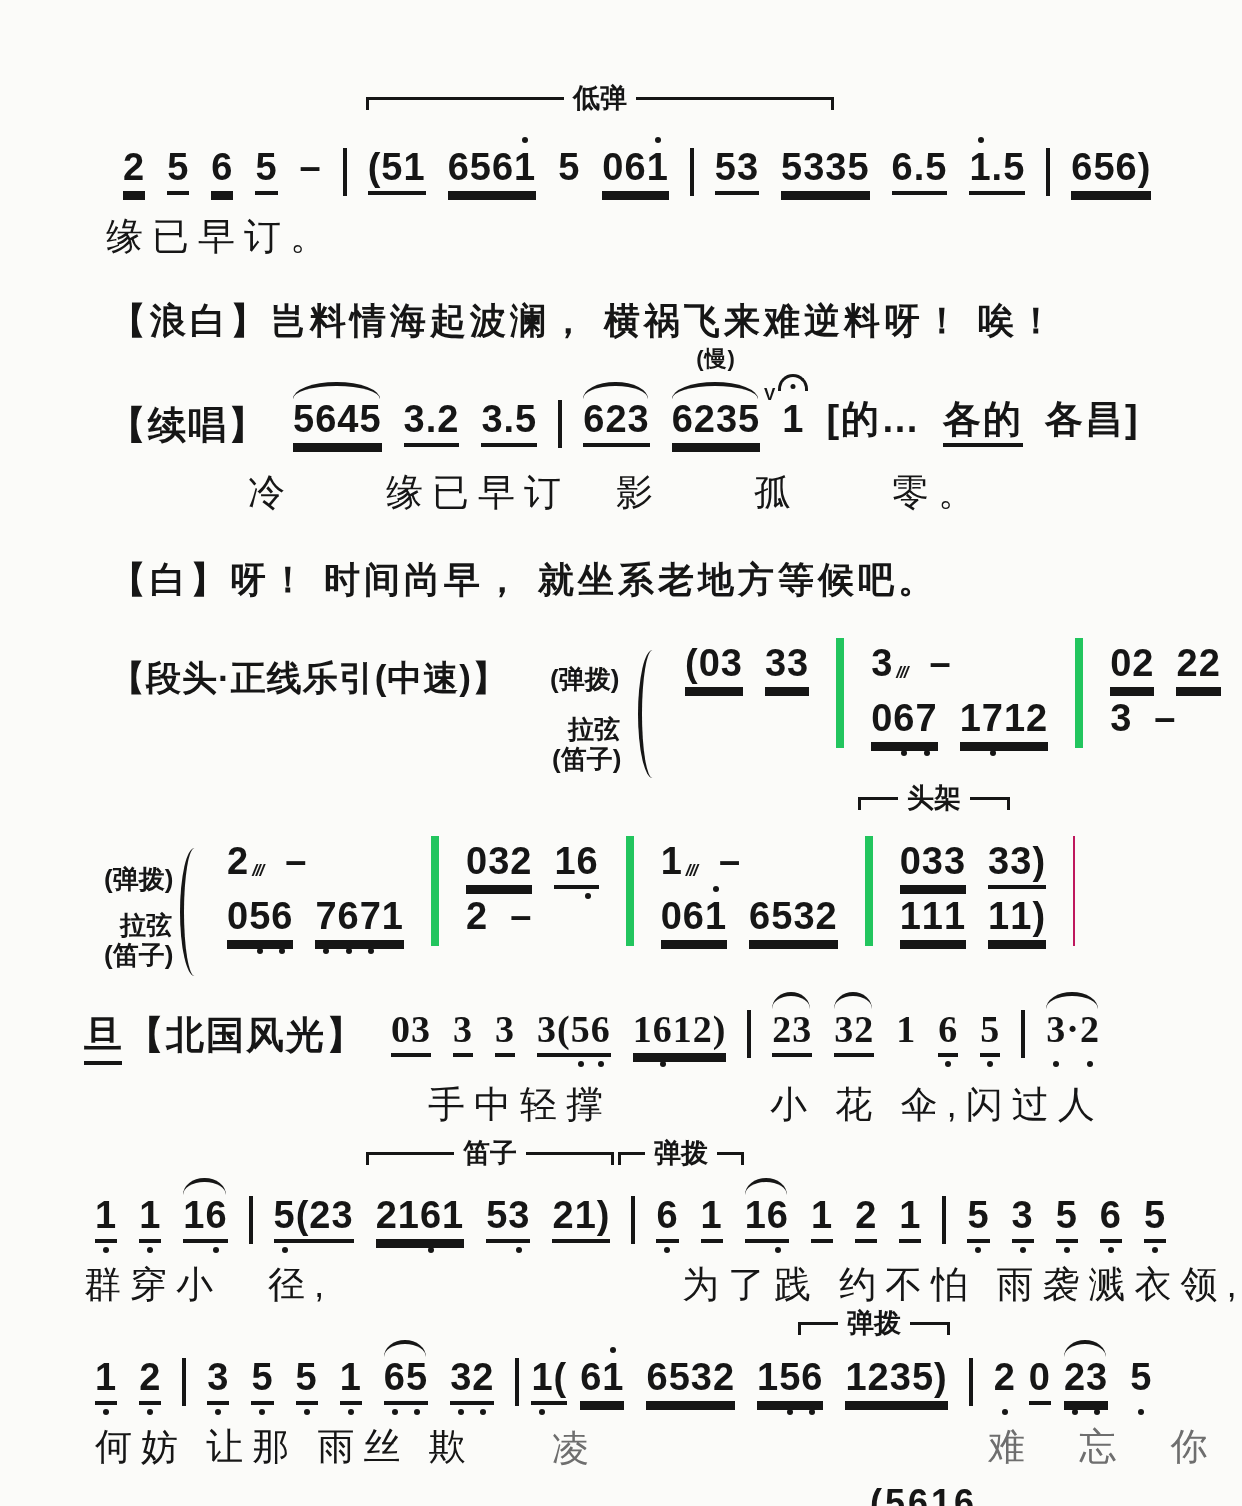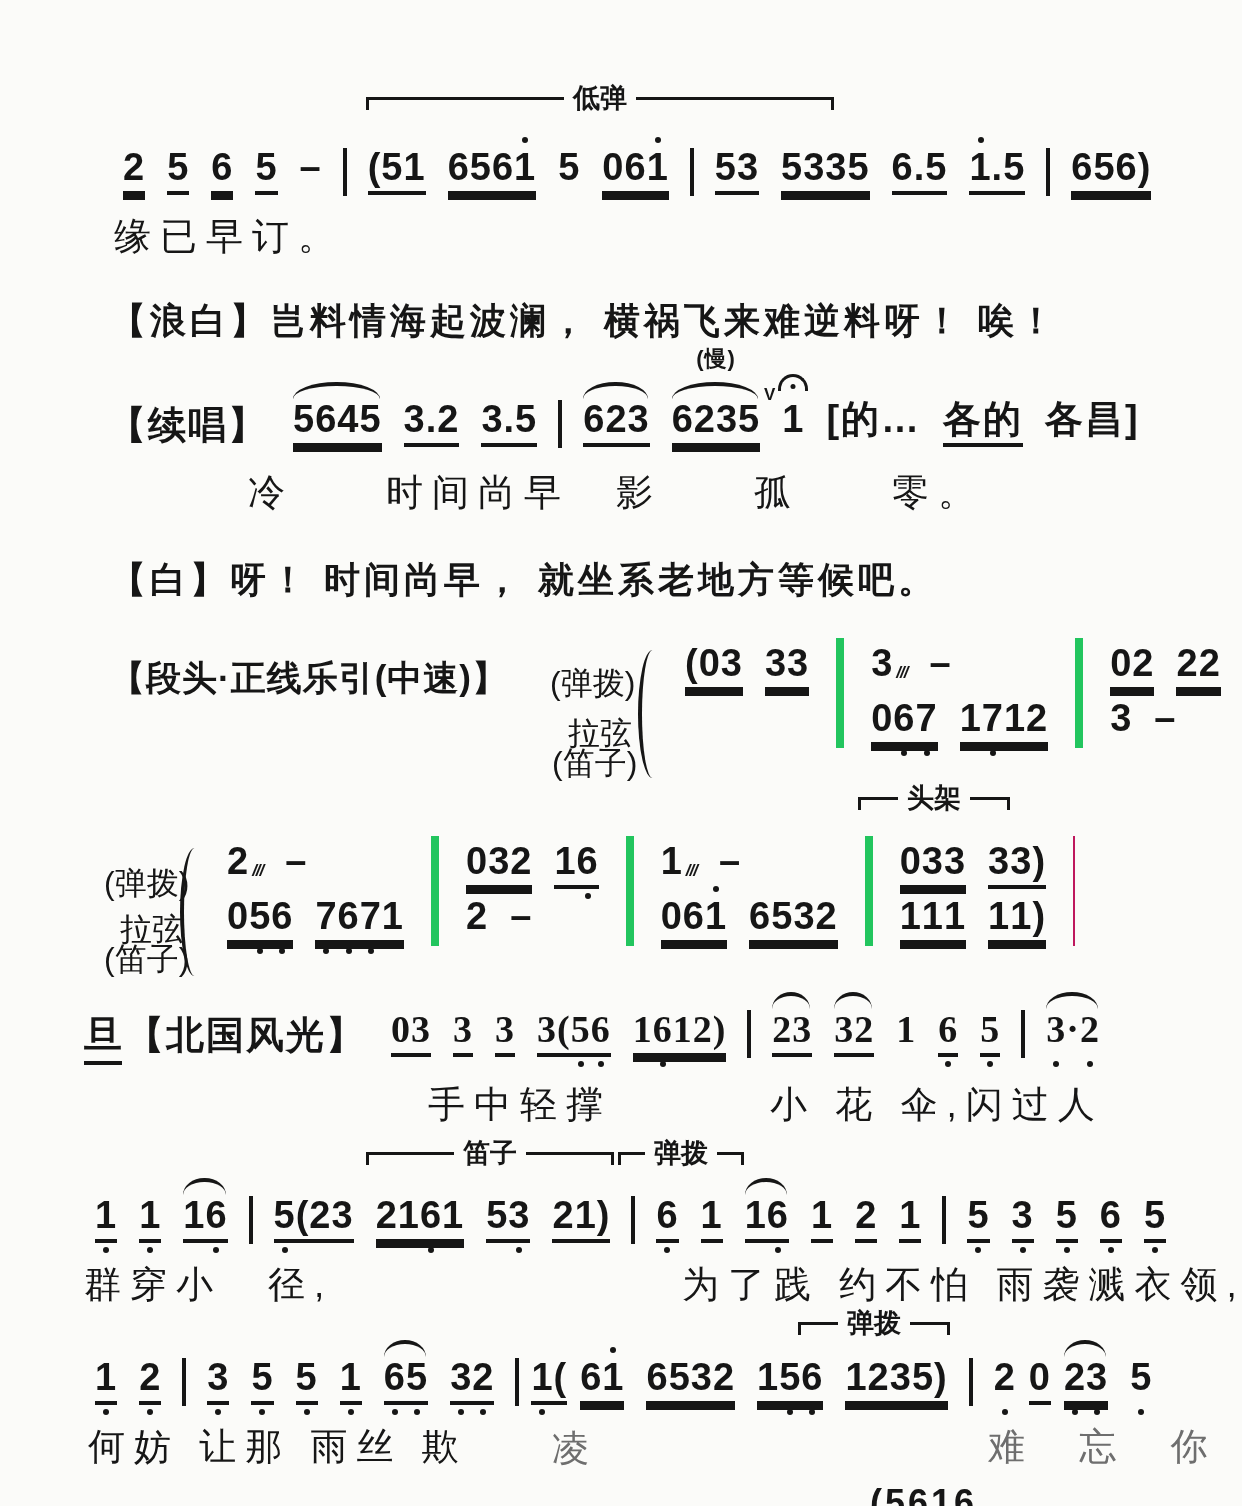--- a/index.html
+++ b/index.html
@@ -41,46 +41,46 @@
   .speech{position:absolute;font-size:36px;font-weight:bold;letter-spacing:4px;white-space:nowrap;}
   .lyr{position:absolute;font-size:37px;letter-spacing:9px;white-space:nowrap;}
   .lyr.wide{letter-spacing:22px;}
   .faint{color:#6e6e6e;}
   .seclabel{display:inline-block;font-size:38px;font-weight:bold;vertical-align:top;margin-right:14px;
             letter-spacing:2px;}
   .role{display:inline-block;font-size:38px;font-weight:bold;vertical-align:top;border-bottom:4px solid #161616;
         margin-right:4px;}
   
   .systitle{position:absolute;font-size:35px;font-weight:bold;letter-spacing:1px;white-space:nowrap;}
-  .instlabel{position:absolute;font-size:32px;font-weight:normal;white-space:nowrap;}
+  .instlabel{position:absolute;font-size:26px;font-weight:bold;white-space:nowrap;}
   .brace{position:absolute;width:18px;border-left:4px solid #161616;border-radius:16px 0 0 16px/70px 0 0 70px;}
   table.sys{position:absolute;border-collapse:collapse;}
   table.sys td{border-right:8px solid #22c55e;padding:6px 16px;vertical-align:middle;white-space:nowrap;}
   table.sys td.last{border-right:2px solid #be185d;}
   .frag{position:absolute;font-size:36px;font-weight:bold;letter-spacing:3px;}
 </style>
 </head>
 <body>
 
 <div id="page">
 
   <div class="annbr" style="left:366px;top:97px;width:468px;">
     <span class="annlabel">低弹</span>
   </div>
   <div class="toks" style="left:112px;top:148px;"><span class="tok"><span class="tx u2"><span class="ch">2</span></span></span><span class="tok"><span class="tx u1"><span class="ch">5</span></span></span><span class="tok"><span class="tx u2"><span class="ch">6</span></span></span><span class="tok"><span class="tx u1"><span class="ch">5</span></span></span><span class="tok"><span class="tx u0"><span class="ch">–</span></span></span><span class="bar"></span><span class="tok"><span class="tx u1"><span class="ch">(</span><span class="ch">5</span><span class="ch">1</span></span></span><span class="tok"><span class="tx u2"><span class="ch">6</span><span class="ch">5</span><span class="ch">6</span><span class="ch">1<i class="da"></i></span></span></span><span class="tok"><span class="tx u0"><span class="ch">5</span></span></span><span class="tok"><span class="tx u2"><span class="ch">0</span><span class="ch">6</span><span class="ch">1<i class="da"></i></span></span></span><span class="bar"></span><span class="tok"><span class="tx u1"><span class="ch">5</span><span class="ch">3</span></span></span><span class="tok"><span class="tx u2"><span class="ch">5</span><span class="ch">3</span><span class="ch">3</span><span class="ch">5</span></span></span><span class="tok"><span class="tx u1"><span class="ch">6</span><span class="ch">.</span><span class="ch">5</span></span></span><span class="tok"><span class="tx u1"><span class="ch">1<i class="da"></i></span><span class="ch">.</span><span class="ch">5</span></span></span><span class="bar"></span><span class="tok"><span class="tx u2"><span class="ch">6</span><span class="ch">5</span><span class="ch">6</span><span class="ch">)</span></span></span></div>
-  <div class="lyr" style="left:114px;top:212px;font-family:Liberation Mono, monospace;">缘已早订。</div>
+  <div class="lyr" style="left:106px;top:212px;font-family:Liberation Mono, monospace;">缘已早订。</div>
 
   <div class="speech" style="left:110px;top:297px;">【浪白】岂料情海起波澜， 横祸飞来难逆料呀！ 唉！</div>
 
   <div class="toks" style="left:108px;top:400px;">
     <span class="seclabel">【续唱】</span><span><span class="tok"><i class="slur"></i><span class="tx u2"><span class="ch">5</span><span class="ch">6</span><span class="ch">4</span><span class="ch">5</span></span></span><span class="tok"><span class="tx u1"><span class="ch">3</span><span class="ch">.</span><span class="ch">2</span></span></span><span class="tok"><span class="tx u1"><span class="ch">3</span><span class="ch">.</span><span class="ch">5</span></span></span><span class="bar"></span><span class="tok"><i class="slur"></i><span class="tx u1"><span class="ch">6</span><span class="ch"> </span><span class="ch">2</span><span class="ch">3</span></span></span><span class="tok"><i class="tlabel">(慢)</i><i class="slur"></i><span class="tx u2"><span class="ch">6</span><span class="ch">2</span><span class="ch">3</span><span class="ch">5</span></span><i class="breath">V</i></span><span class="tok"><i class="ferm">
             <i class="fdot"></i>
           </i><span class="tx u0"><span class="ch">1</span></span></span><span class="tok plain"><span class="tx u0"><span class="ch">[</span><span class="ch">的</span><span class="ch">…</span></span></span><span class="tok plain"><span class="tx u1"><span class="ch">各</span><span class="ch">的</span></span></span><span class="tok plain"><span class="tx u0"><span class="ch">各</span><span class="ch">昌</span><span class="ch">]</span></span></span></span>
   </div>
-  <div class="lyr" style="left:248px;top:468px;">冷　　时间尚早　影　　孤　　零。</div>
+  <div class="lyr" style="left:248px;top:468px;">冷　　缘已早订　影　　孤　　零。</div>
 
   <div class="speech" style="left:110px;top:556px;">【白】呀！ 时间尚早， 就坐系老地方等候吧。</div>
 
   <div class="systitle" style="left:110px;top:655px;">【段头·正线乐引(中速)】</div>
   <div class="instlabel" style="left:550px;top:662px;">(弹拨)</div>
   <div class="instlabel" style="left:568px;top:712px;">拉弦</div>
   <div class="instlabel" style="left:552px;top:742px;">(笛子)</div>
   <div class="brace" style="left:638px;top:650px;height:128px;"></div>
   <table class="sys" style="left:658px;top:638px;">
     <tbody>
@@ -134,19 +134,19 @@
     <span class="annlabel">弹拨</span>
   </div>
   <div class="toks" style="left:84px;top:1196px;"><span class="tok"><span class="tx u1"><span class="ch">1<i class="db"></i></span></span></span><span class="tok"><span class="tx u1"><span class="ch">1<i class="db"></i></span></span></span><span class="tok"><i class="slur"></i><span class="tx u1"><span class="ch">1</span><span class="ch"> </span><span class="ch">6<i class="db"></i></span></span></span><span class="bar"></span><span class="tok"><span class="tx u1"><span class="ch">5<i class="db"></i></span><span class="ch">(</span><span class="ch">2</span><span class="ch">3</span></span></span><span class="tok"><span class="tx u2"><span class="ch">2</span><span class="ch">1</span><span class="ch">6<i class="db"></i></span><span class="ch">1</span></span></span><span class="tok"><span class="tx u1"><span class="ch">5</span><span class="ch">3<i class="db"></i></span></span></span><span class="tok"><span class="tx u1"><span class="ch">2</span><span class="ch">1</span><span class="ch">)</span></span></span><span class="bar"></span><span class="tok"><span class="tx u1"><span class="ch">6<i class="db"></i></span></span></span><span class="tok"><span class="tx u1"><span class="ch">1</span></span></span><span class="tok"><i class="slur"></i><span class="tx u1"><span class="ch">1</span><span class="ch"> </span><span class="ch">6<i class="db"></i></span></span></span><span class="tok"><span class="tx u1"><span class="ch">1</span></span></span><span class="tok"><span class="tx u1"><span class="ch">2</span></span></span><span class="tok"><span class="tx u1"><span class="ch">1</span></span></span><span class="bar"></span><span class="tok"><span class="tx u1"><span class="ch">5<i class="db"></i></span></span></span><span class="tok"><span class="tx u1"><span class="ch">3<i class="db"></i></span></span></span><span class="tok"><span class="tx u1"><span class="ch">5<i class="db"></i></span></span></span><span class="tok"><span class="tx u1"><span class="ch">6<i class="db"></i></span></span></span><span class="tok"><span class="tx u1"><span class="ch">5<i class="db"></i></span></span></span></div>
   <div class="lyr" style="left:84px;top:1260px;">群穿小　径,</div>
   <div class="lyr" style="left:682px;top:1260px;">为了践 约不怕 雨袭溅衣领,</div>
 
   <div class="annbr" style="left:798px;top:1322px;width:152px;">
     <span class="annlabel">弹拨</span>
   </div>
   <div class="toks" style="left:84px;top:1358px;"><span class="tok"><span class="tx u1"><span class="ch">1<i class="db"></i></span></span></span><span class="tok"><span class="tx u1"><span class="ch">2<i class="db"></i></span></span></span><span class="bar"></span><span class="tok"><span class="tx u1"><span class="ch">3<i class="db"></i></span></span></span><span class="tok"><span class="tx u1"><span class="ch">5<i class="db"></i></span></span></span><span class="tok"><span class="tx u1"><span class="ch">5<i class="db"></i></span></span></span><span class="tok"><span class="tx u1"><span class="ch">1<i class="db"></i></span></span></span><span class="tok"><i class="slur"></i><span class="tx u1"><span class="ch">6<i class="db"></i></span><span class="ch"> </span><span class="ch">5<i class="db"></i></span></span></span><span class="tok"><span class="tx u1"><span class="ch">3<i class="db"></i></span><span class="ch">2<i class="db"></i></span></span></span><span class="bar"></span><span class="tok tight"><span class="tx u1"><span class="ch">1<i class="db"></i></span><span class="ch">(</span></span></span><span class="tok"><span class="tx u2"><span class="ch">6</span><span class="ch">1<i class="da"></i></span></span></span><span class="tok"><span class="tx u2"><span class="ch">6</span><span class="ch">5</span><span class="ch">3</span><span class="ch">2</span></span></span><span class="tok"><span class="tx u2"><span class="ch">1</span><span class="ch">5<i class="db"></i></span><span class="ch">6<i class="db"></i></span></span></span><span class="tok"><span class="tx u2"><span class="ch">1</span><span class="ch">2</span><span class="ch">3</span><span class="ch">5</span><span class="ch">)</span></span></span><span class="bar"></span><span class="tok"><span class="tx u0"><span class="ch">2<i class="db"></i></span></span></span><span class="tok tight"><span class="tx u1"><span class="ch">0</span></span></span><span class="tok"><i class="slur"></i><span class="tx u2"><span class="ch">2<i class="db"></i></span><span class="ch">3<i class="db"></i></span></span></span><span class="tok"><span class="tx u0"><span class="ch">5<i class="db"></i></span></span></span></div>
-  <div class="lyr" style="left:88px;top:1422px;">何妨 让那 雨丝 欺</div>
+  <div class="lyr" style="left:95px;top:1422px;">何妨 让那 雨丝 欺</div>
   <div class="lyr faint" style="left:552px;top:1424px;">凌</div>
   <div class="lyr faint wide" style="left:988px;top:1422px;">难 忘 你</div>
 
   <div class="frag" style="left:870px;top:1482px;">(5616</div>
 
 </div>
 
 </body></html>

